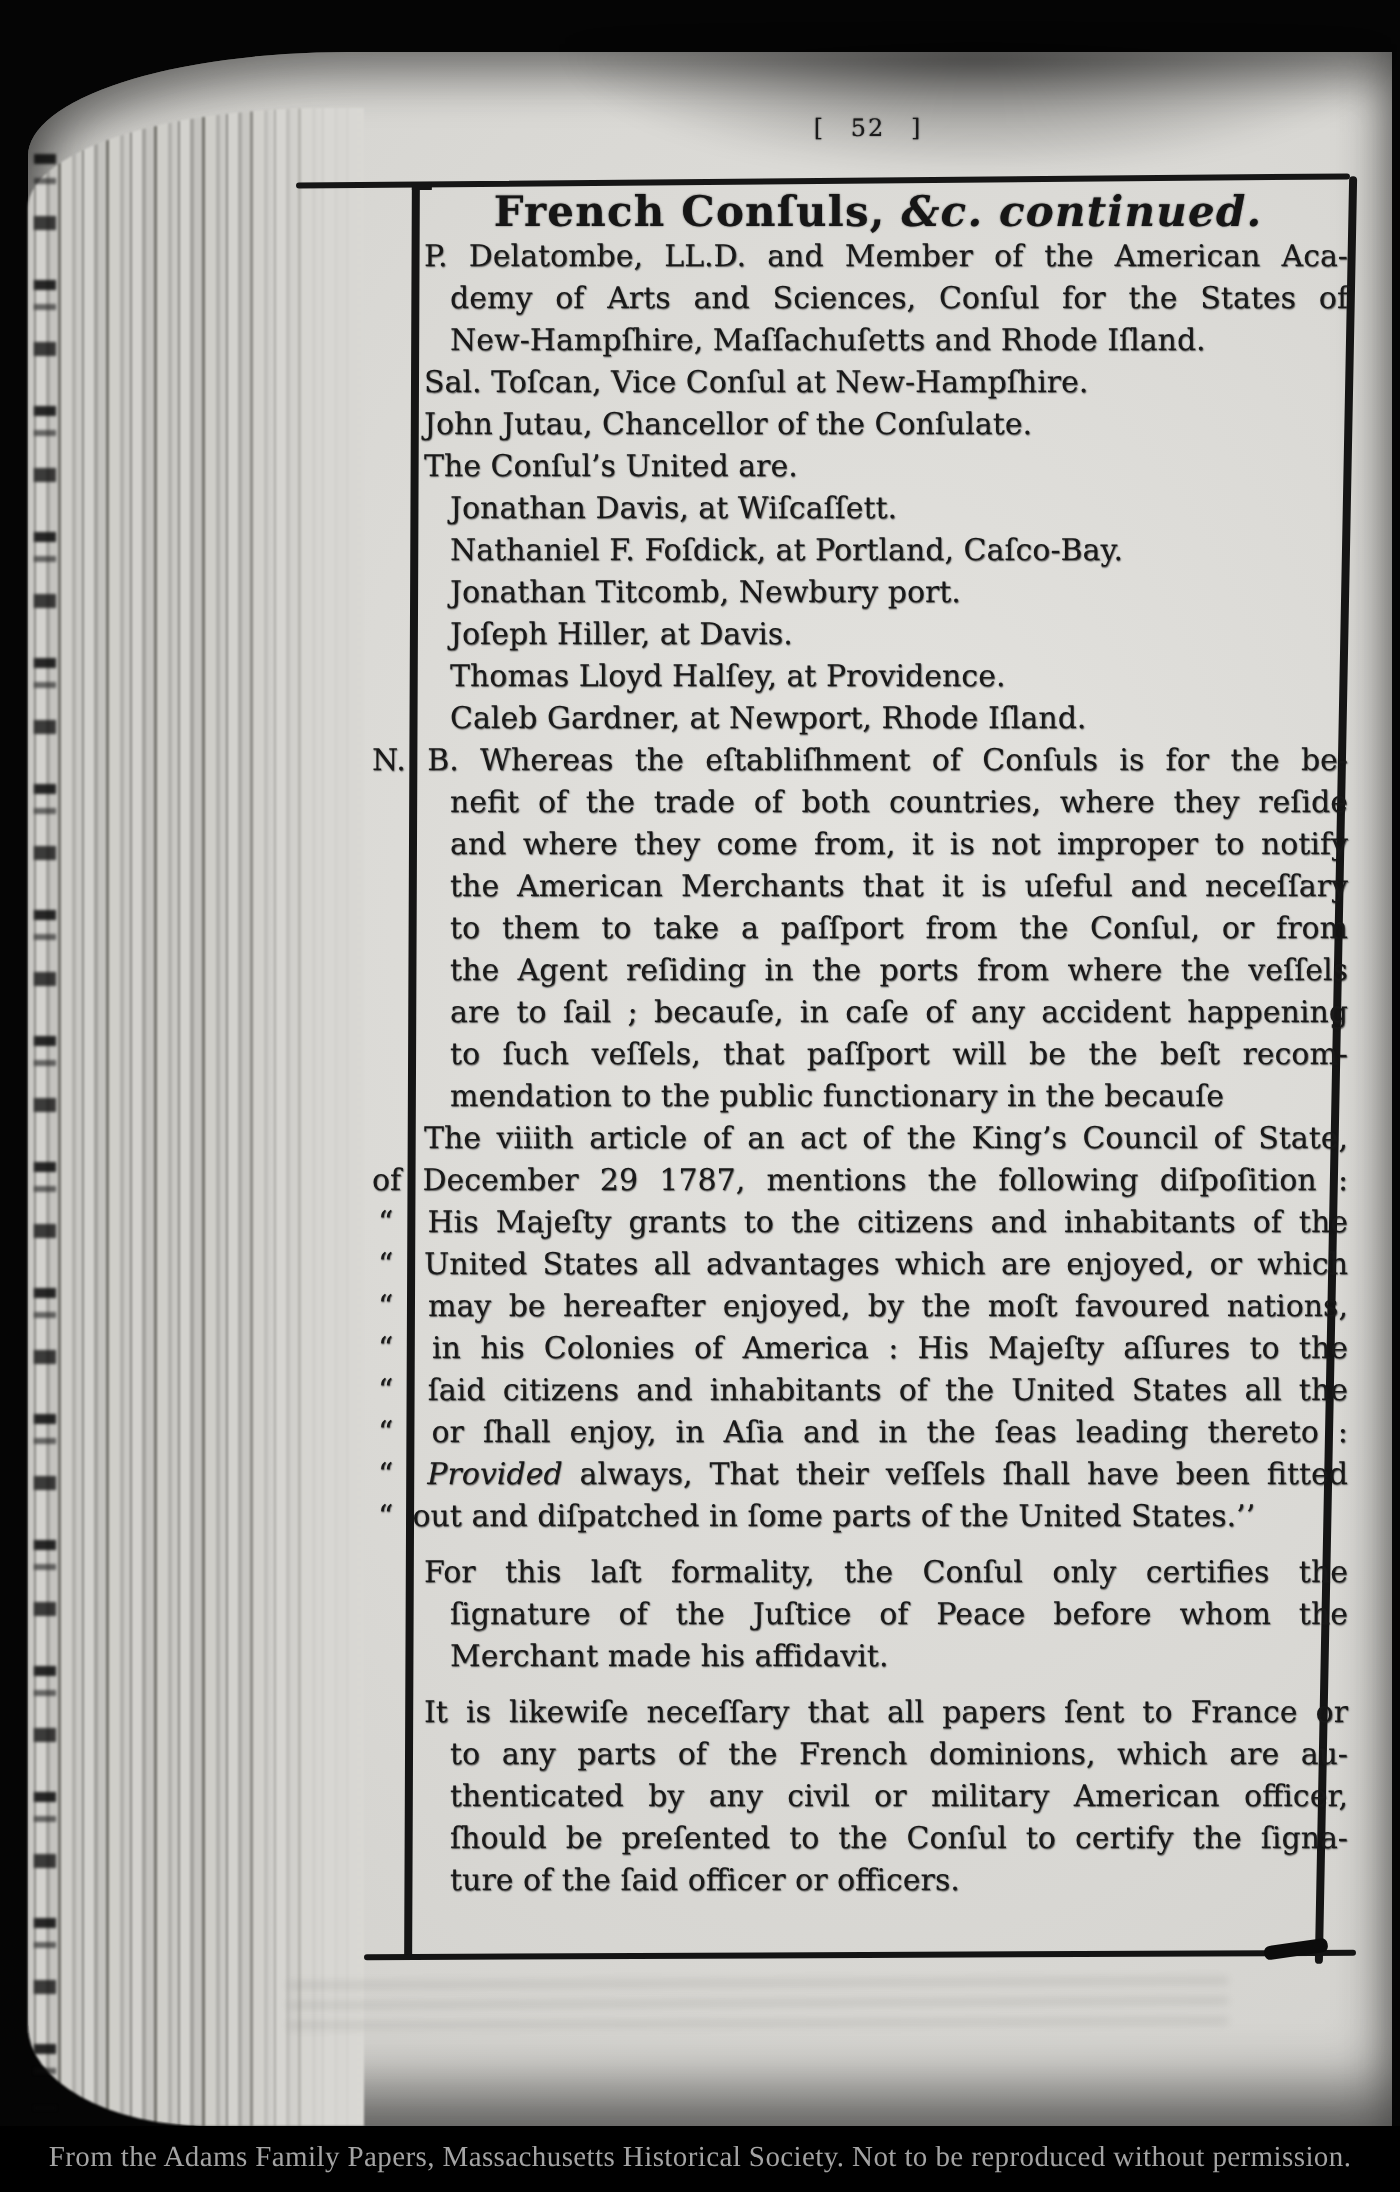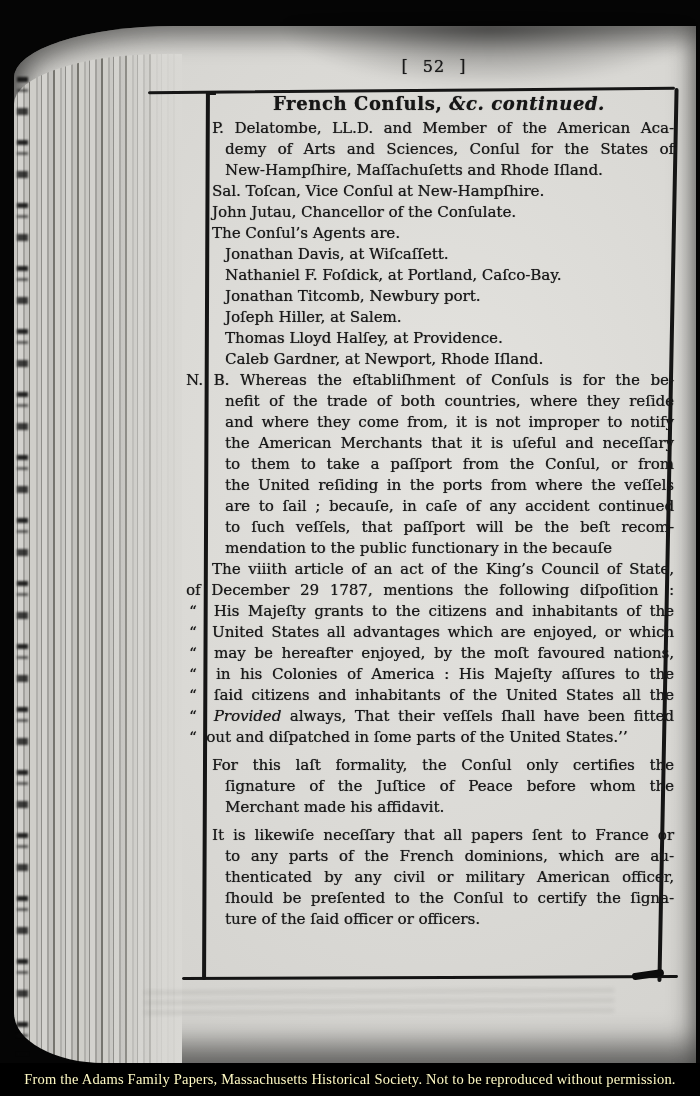--- a/index.html
+++ b/index.html
@@ -58,28 +58,28 @@
   
   .frame-left  { position:absolute; left:190px; top:66px; width:3.5px; height:888px; background:#151515; transform:rotate(0.25deg); border-radius:2px; }
   .frame-left::before { content:""; position:absolute; top:-1px; left:0; width:10px; height:4px; background:#151515; }
   .frame-right { position:absolute; left:652px; top:62px; width:3.5px; height:894px; background:#151515; transform:rotate(1.1deg); border-radius:2px; }
   .rule-top    { position:absolute; left:134px; top:63px; width:527px; height:2.6px; background:#161616; transform:rotate(-0.5deg); border-radius:2px; }
   .rule-bottom { position:absolute; left:168px; top:950px; width:496px; height:2.8px; background:#141414; transform:rotate(-0.25deg); border-radius:2px; }
   .rule-bottom::after { content:""; position:absolute; right:14px; top:-4px; width:32px; height:7px; background:#0c0c0c; border-radius:3px; transform:rotate(-8deg); }
 
   .page-number {
     position:absolute; top:31px; left:320px; width:200px;
-    text-align:center; font-size:16px; color:#1a1a1a;
+    text-align:center; font-size:12px; color:#1a1a1a;
     letter-spacing:1px; word-spacing:8px;
     text-shadow:0 0 0.8px rgba(20,20,20,0.8);
   }
 
   .heading {
     position:absolute; top:67px; left:192px; width:466px;
-    text-align:center; font-size:18px; font-weight:bold; color:#161616;
+    text-align:center; font-size:21px; font-weight:bold; color:#161616;
     letter-spacing:0.6px; text-shadow:0 0 0.9px rgba(15,15,15,0.75);
     white-space:nowrap;
   }
 
   .body-lines {
     position:absolute; top:92px; left:198px; width:462px;
     font-size:15px; line-height:21px; color:#191919;
     text-shadow:0.3px 0.3px 0.7px rgba(25,25,25,0.75);
   }
   .ln      { min-height:21px; }
@@ -99,21 +99,21 @@
   }
 
   
   .caption-bar {
     position:absolute; left:0; bottom:0; width:700px; height:33px;
     background:#000;
     display:flex; align-items:center; justify-content:center;
   }
   .caption-text {
     font-family:"Liberation Serif", serif;
-    font-size:14.5px; color:#fef9c3; letter-spacing:0.2px;
+    font-size:14.5px; color:#a3a3a3; letter-spacing:0.2px;
     white-space:nowrap;
   }
 </style>
 </head>
 <body>
 
 <div class="scan">
   <div class="page">
     <div class="streaks"></div>
     <div class="ink-marks"></div>
@@ -127,43 +127,44 @@
     <div class="rule-bottom"></div>
 
     <div class="heading"><span>French Conſuls, </span><span class="it">&amp;c. continued.</span></div>
 
     <div class="body-lines">
         <div class="ln full"><span>P. Delatombe, LL.D. and Member of the American Aca-</span></div>
         <div class="ln indent full"><span>demy of Arts and Sciences, Conſul for the States of</span></div>
         <div class="ln indent"><span>New-Hampſhire, Maſſachuſetts and Rhode Iſland.</span></div>
         <div class="ln center"><span>Sal. Toſcan, Vice Conſul at New-Hampſhire.</span></div>
         <div class="ln center"><span>John Jutau, Chancellor of the Conſulate.</span></div>
-        <div class="ln center"><span>The Conſul’s Agents are.</span></div>
+        <div class="ln center"><span>The Conſul’s United are.</span></div>
         <div class="ln indent"><span>Jonathan Davis, at Wiſcaſſett.</span></div>
         <div class="ln indent"><span>Nathaniel F. Foſdick, at Portland, Caſco-Bay.</span></div>
         <div class="ln indent"><span>Jonathan Titcomb, Newbury port.</span></div>
-        <div class="ln indent"><span>Joſeph Hiller, at Salem.</span></div>
+        <div class="ln indent"><span>Joſeph Hiller, at Davis.</span></div>
         <div class="ln indent"><span>Thomas Lloyd Halſey, at Providence.</span></div>
         <div class="ln indent"><span>Caleb Gardner, at Newport, Rhode Iſland.</span></div>
         <div class="ln outdent full"><span>N. B. Whereas the eſtabliſhment of Conſuls is for the be-</span></div>
         <div class="ln indent full"><span>nefit of the trade of both countries, where they reſide</span></div>
         <div class="ln indent full"><span>and where they come from, it is not improper to notify</span></div>
         <div class="ln indent full"><span>the American Merchants that it is uſeful and neceſſary</span></div>
         <div class="ln indent full"><span>to them to take a paſſport from the Conſul, or from</span></div>
-        <div class="ln indent full"><span>the United reſiding in the ports from where the veſſels</span></div>
-        <div class="ln indent full"><span>are to ſail ; becauſe, in caſe of any accident continued</span></div>
+        <div class="ln indent full"><span>the Agent reſiding in the ports from where the veſſels</span></div>
+        <div class="ln indent full"><span>are to ſail ; becauſe, in caſe of any accident happening</span></div>
         <div class="ln indent full"><span>to ſuch veſſels, that paſſport will be the beſt recom-</span></div>
         <div class="ln indent"><span>mendation to the public functionary in the becauſe</span></div>
         <div class="ln full"><span>The viiith article of an act of the King’s Council of State,</span></div>
         <div class="ln outdent full"><span>of December 29 1787, mentions the following diſpoſition :</span></div>
         <div class="ln quote full"><span>“&nbsp; His Majeſty grants to the citizens and inhabitants of the</span></div>
         <div class="ln quote full"><span>“&nbsp; United States all advantages which are enjoyed, or which</span></div>
         <div class="ln quote full"><span>“&nbsp; may be hereafter enjoyed, by the moſt favoured nations,</span></div>
         <div class="ln quote full"><span>“&nbsp; in his Colonies of America : His Majeſty aſſures to the</span></div>
         <div class="ln quote full"><span>“&nbsp; ſaid citizens and inhabitants of the United States all the</span></div>
+        <div class="ln quote full"><span>“&nbsp; or ſhall enjoy, in Aſia and in the ſeas leading thereto :</span></div>
         <div class="ln quote full"><span>“&nbsp; </span><span class="it">Provided</span><span> always, That their veſſels ſhall have been fitted</span></div>
         <div class="ln quote"><span>“&nbsp; out and diſpatched in ſome parts of the United States.’’</span></div>
         <div class="ln full gap"><span>For this laſt formality, the Conſul only certifies the</span></div>
         <div class="ln indent full"><span>ſignature of the Juſtice of Peace before whom the</span></div>
         <div class="ln indent"><span>Merchant made his affidavit.</span></div>
         <div class="ln full gap"><span>It is likewiſe neceſſary that all papers ſent to France or</span></div>
         <div class="ln indent full"><span>to any parts of the French dominions, which are au-</span></div>
         <div class="ln indent full"><span>thenticated by any civil or military American officer,</span></div>
         <div class="ln indent full"><span>ſhould be preſented to the Conſul to certify the ſigna-</span></div>
         <div class="ln indent"><span>ture of the ſaid officer or officers.</span></div>

